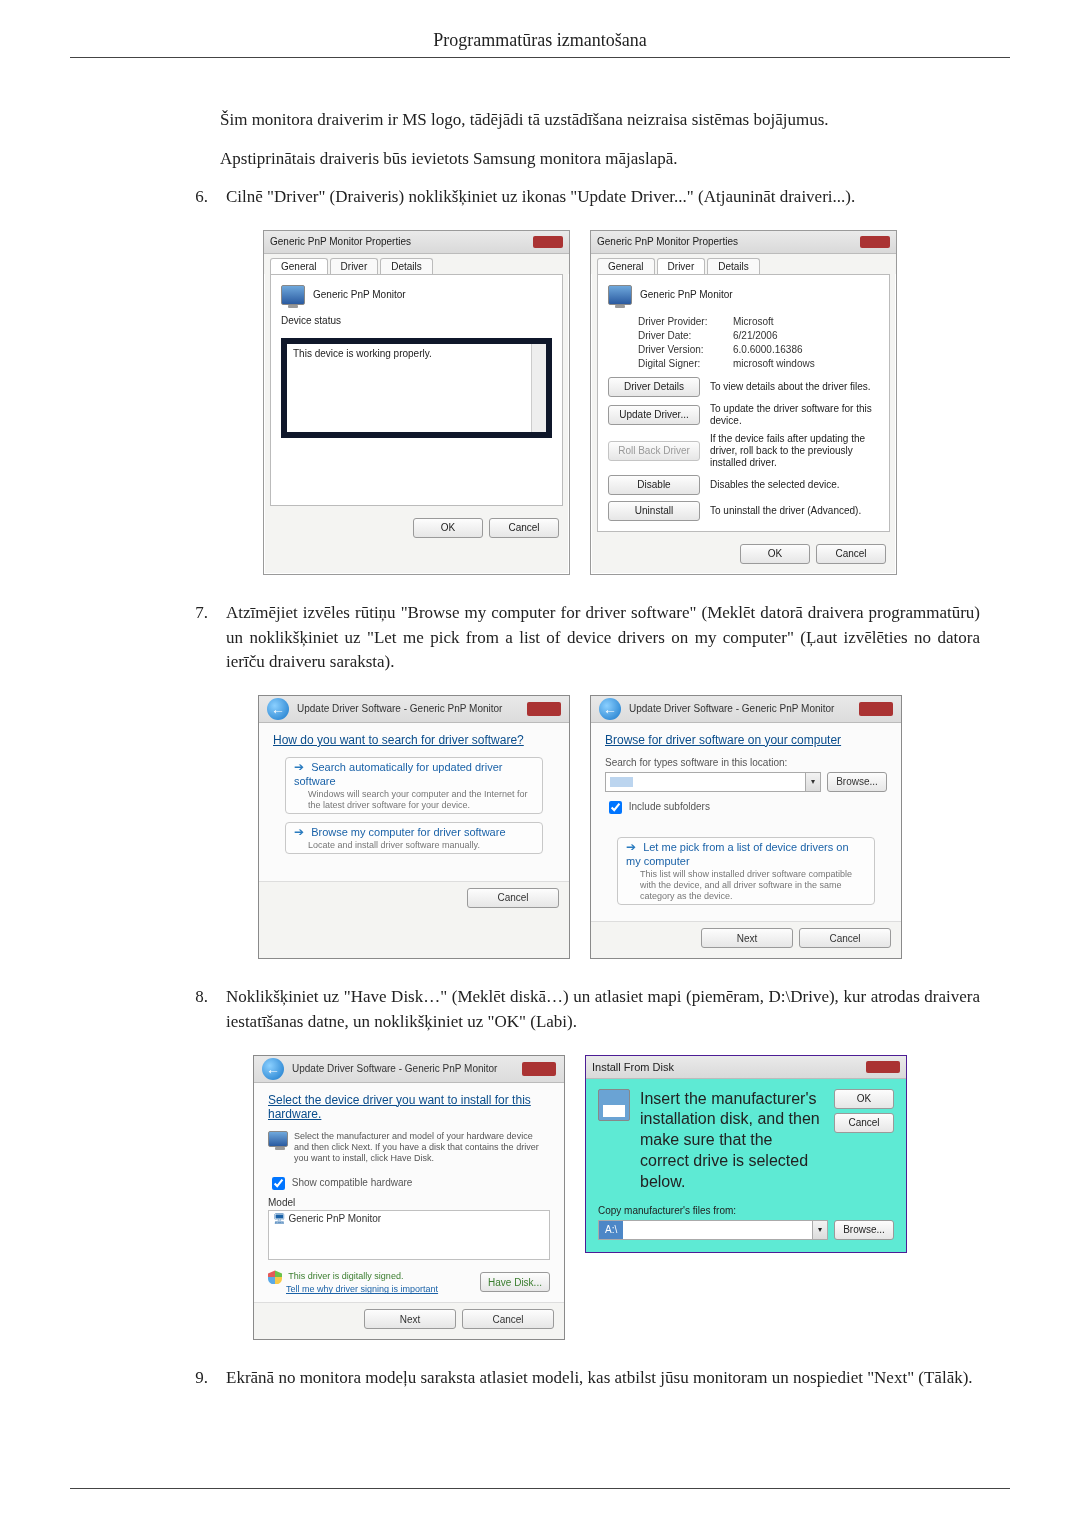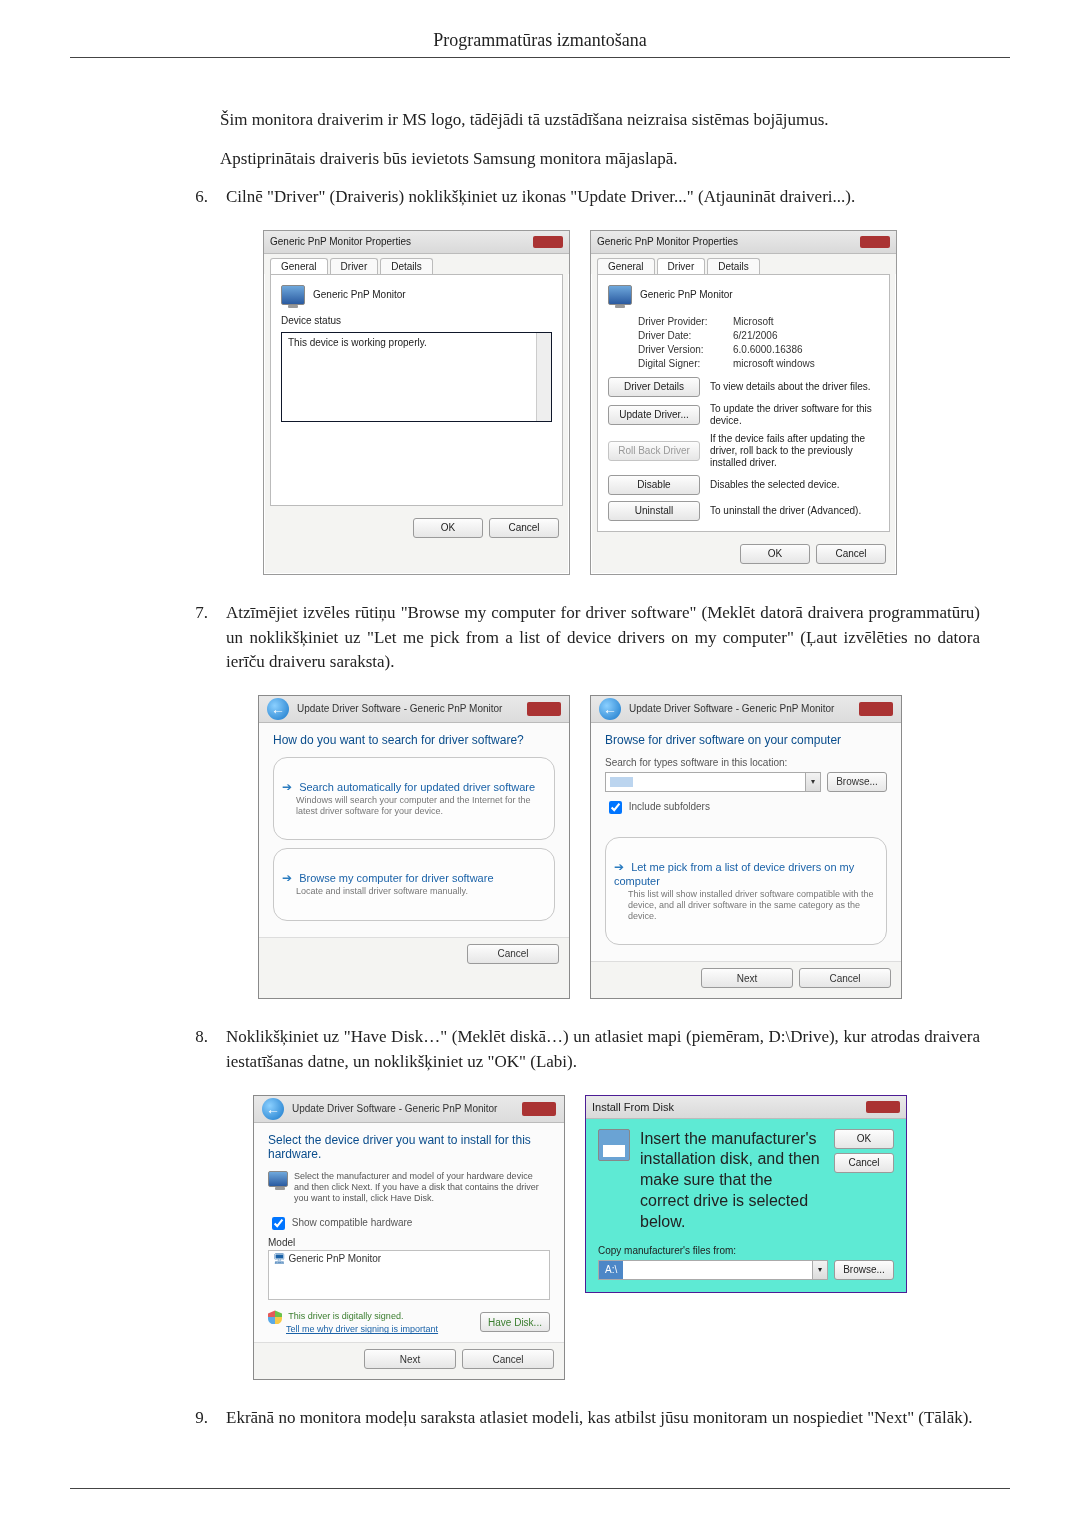--- a/index.html
+++ b/index.html
@@ -162,21 +162,22 @@
     border-radius: 1px;
   }
   .kv {
     display: flex;
     font-size: 10px;
     line-height: 1.4;
   }
   .kv .k { flex: 0 0 95px; color: #333; }
   .kv .v { flex: 1 1 auto; color: #333; }
   .status-box {
-    border: 1px solid #0f172a;
+    margin-top: 6px;
+    border: 6px solid #0f172a;
     background: #fff;
     height: 80px;
     padding: 4px 6px;
     font-size: 10px;
     overflow: hidden;
     position: relative;
   }
   .scroll-stub {
     position: absolute;
     right: 0; top: 0; bottom: 0;
@@ -249,26 +250,27 @@
   }
   .wiz-body {
     background: #fbfbfb;
     padding: 10px 14px 8px 14px;
     min-height: 140px;
   }
   .wiz-title {
     color: #0a4d8c;
     font-size: 12px;
     margin-bottom: 10px;
+    text-decoration: underline;
   }
   .wiz-option {
     border: 1px solid #c8c8c8;
-    border-radius: 14px;
-    padding: 22px 8px;
-    margin: 8px 0;
+    border-radius: 4px;
+    padding: 2px 8px;
+    margin: 8px 12px;
     background: #fdfdfd;
     line-height: 1.25;
   }
   .wiz-option .arrow {
     color: #2a7bbf;
     font-size: 12px;
     margin-right: 4px;
   }
   .wiz-option .opt-title { color: #1a62a8; font-size: 11px; }
   .wiz-option .opt-sub  { color: #777; font-size: 9px; display: block; margin-left: 14px; }

